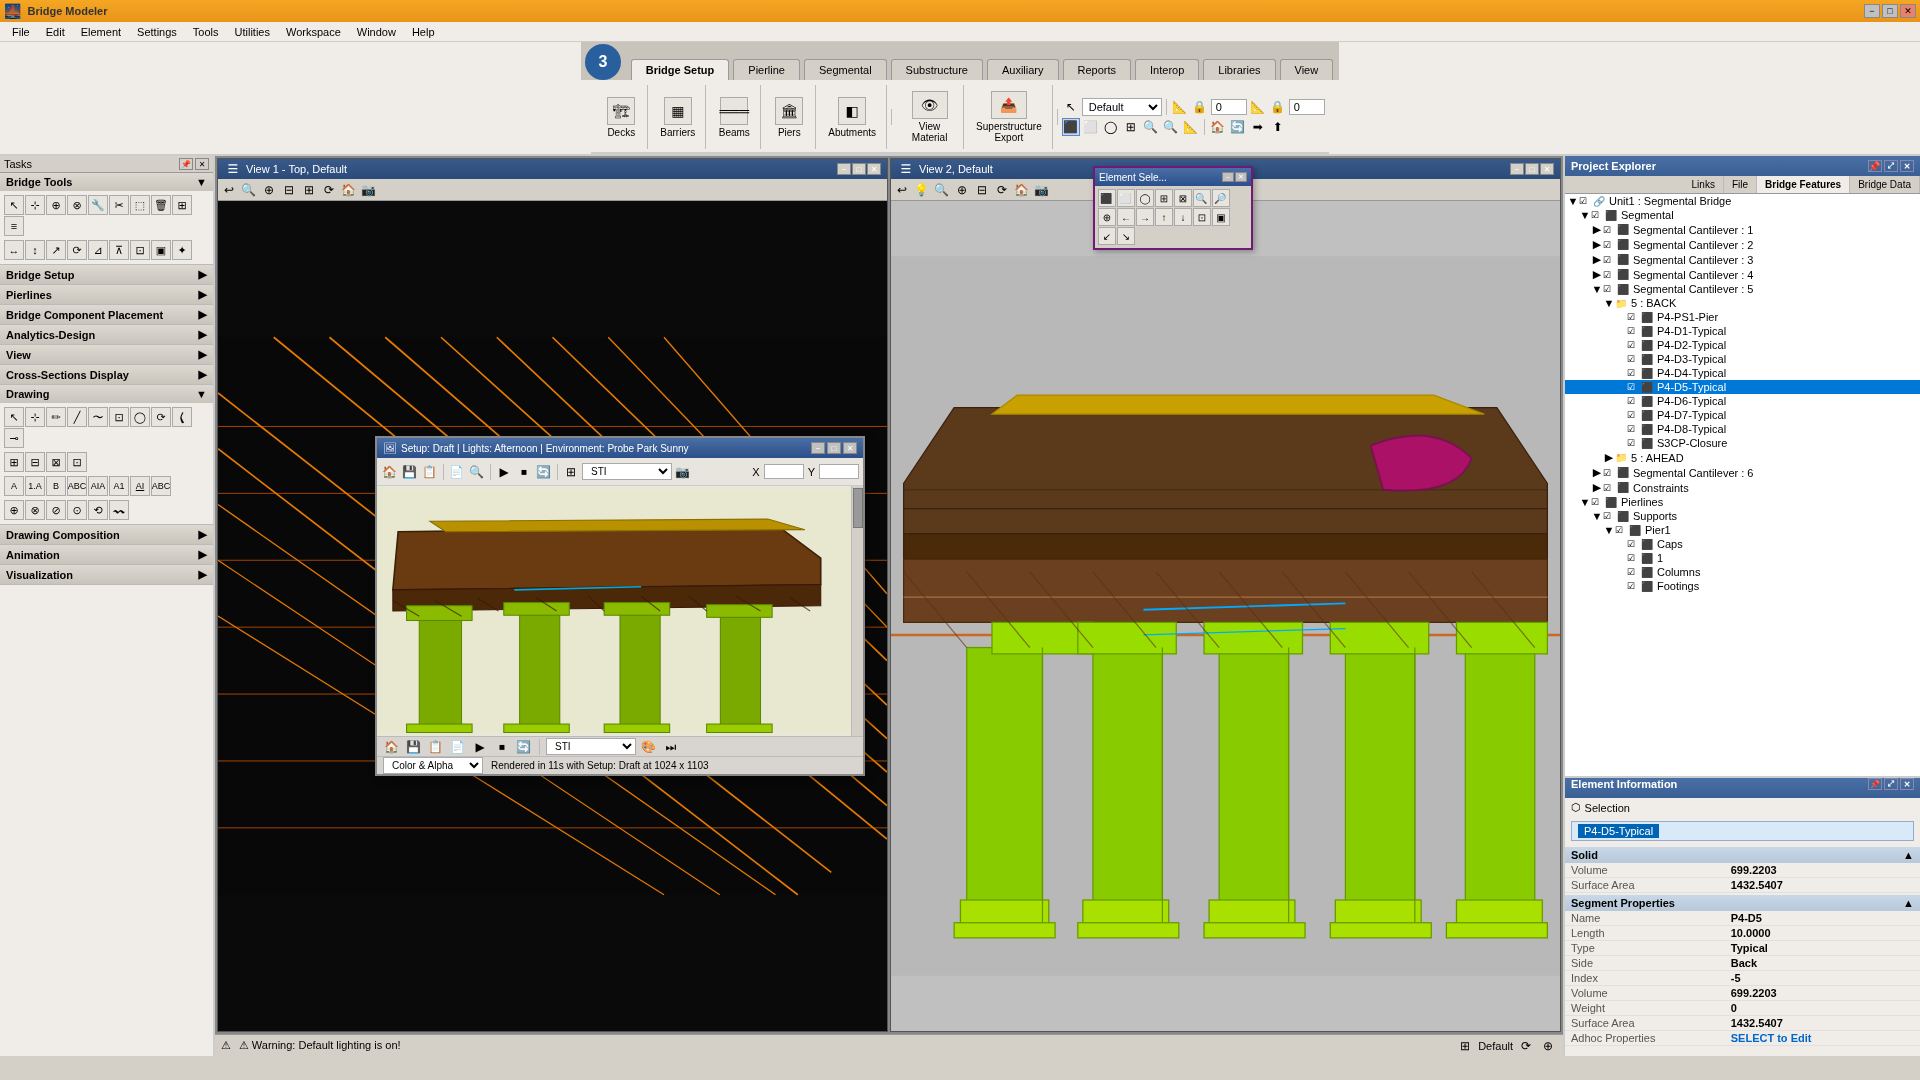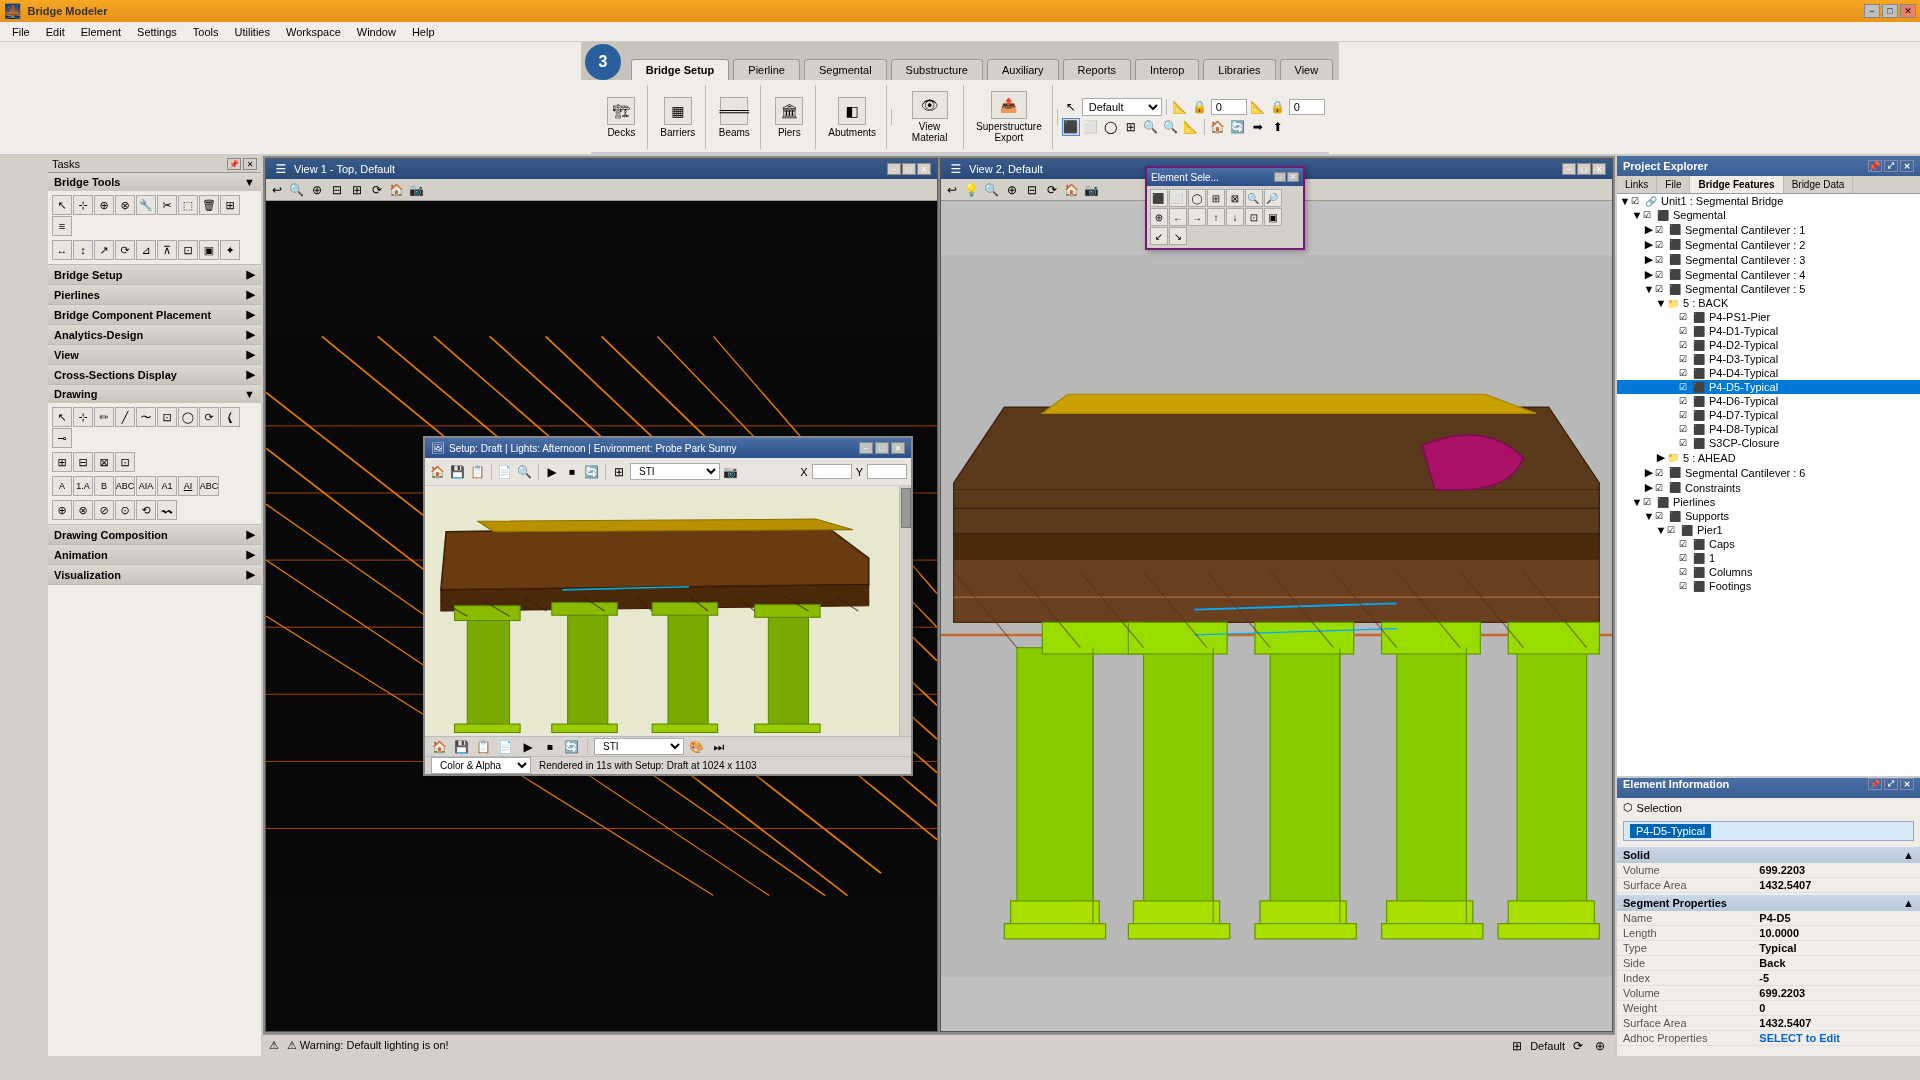--- a/index.html
+++ b/index.html
@@ -85,21 +85,20 @@
       border: 1px solid #aaa;
       display: flex; align-items: center; justify-content: center;
       font-size: 14px;
       margin-bottom: 2px;
     }
 
     
     #main-content {
       display: flex;
       height: calc(1080px - 22px - 20px - 72px - 24px - 22px);
-      padding-left: 48px;
     }
 
     
     #left-panel {
       width: 215px;
       background: #f0ede8;
       border-right: 2px solid #ccc;
       display: flex;
       flex-direction: column;
       overflow: hidden;
@@ -214,21 +213,21 @@
     
     .view-canvas-3d {
       width: 100%;
       height: 100%;
       background: #c0c0c0;
       position: relative;
     }
 
     
     #right-panel {
-      width: 305px;
+      width: 357px;
       background: #f0ede8;
       border-left: 2px solid #ccc;
       display: flex;
       flex-direction: column;
     }
 
     #explorer-header {
       height: 20px;
       background: linear-gradient(to bottom, #4a6fa5, #3a5f95);
       color: white;
@@ -237,20 +236,21 @@
       padding: 0 6px;
       font-size: 11px;
       font-weight: bold;
       justify-content: space-between;
     }
 
     #explorer-tabs {
       display: flex;
       background: #d4d0c8;
       border-bottom: 1px solid #999;
+      justify-content: flex-end;
     }
     .exp-tab {
       padding: 3px 8px;
       font-size: 10px;
       cursor: pointer;
       border-right: 1px solid #bbb;
     }
     .exp-tab.active { background: #f0ede8; font-weight: bold; }
 
     #explorer-tree {

